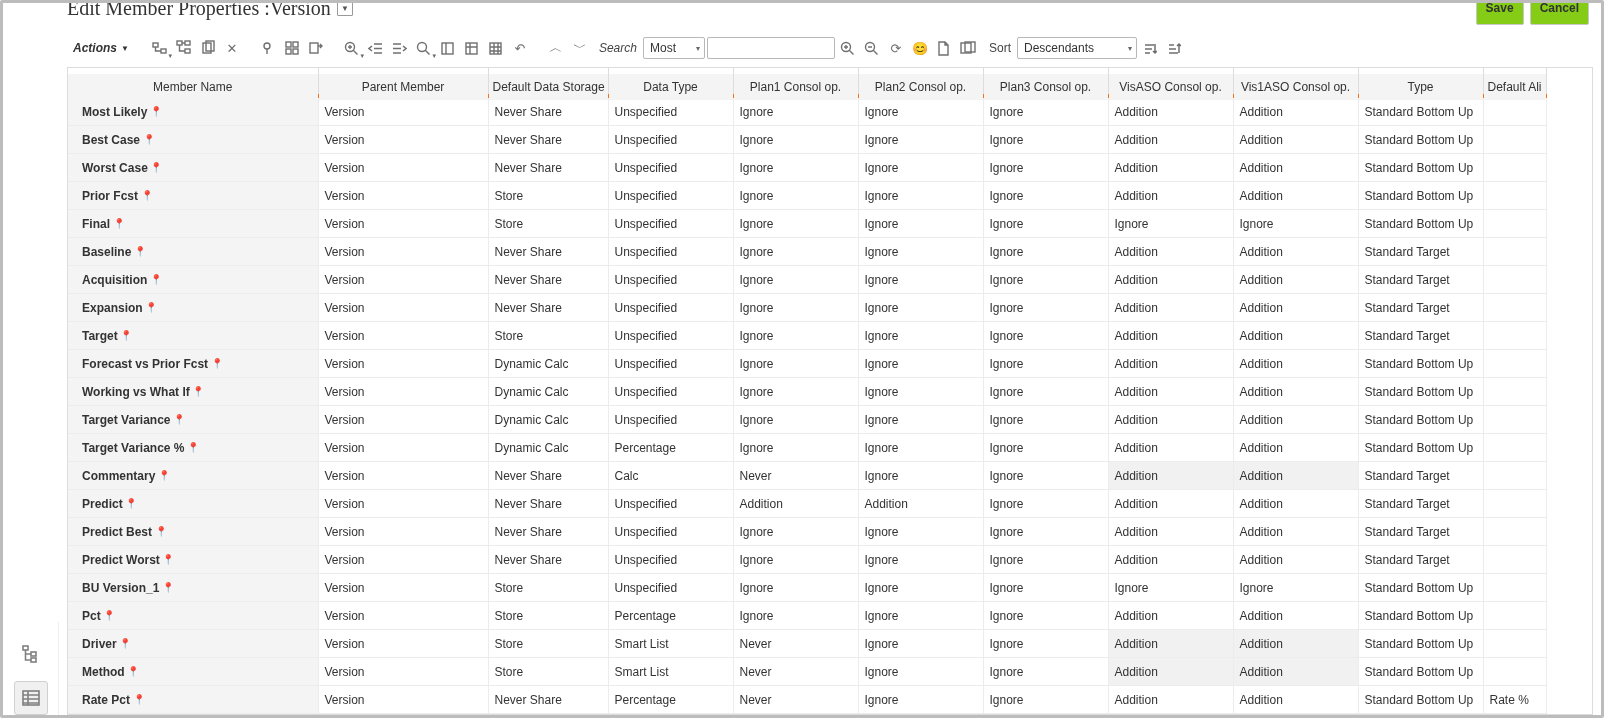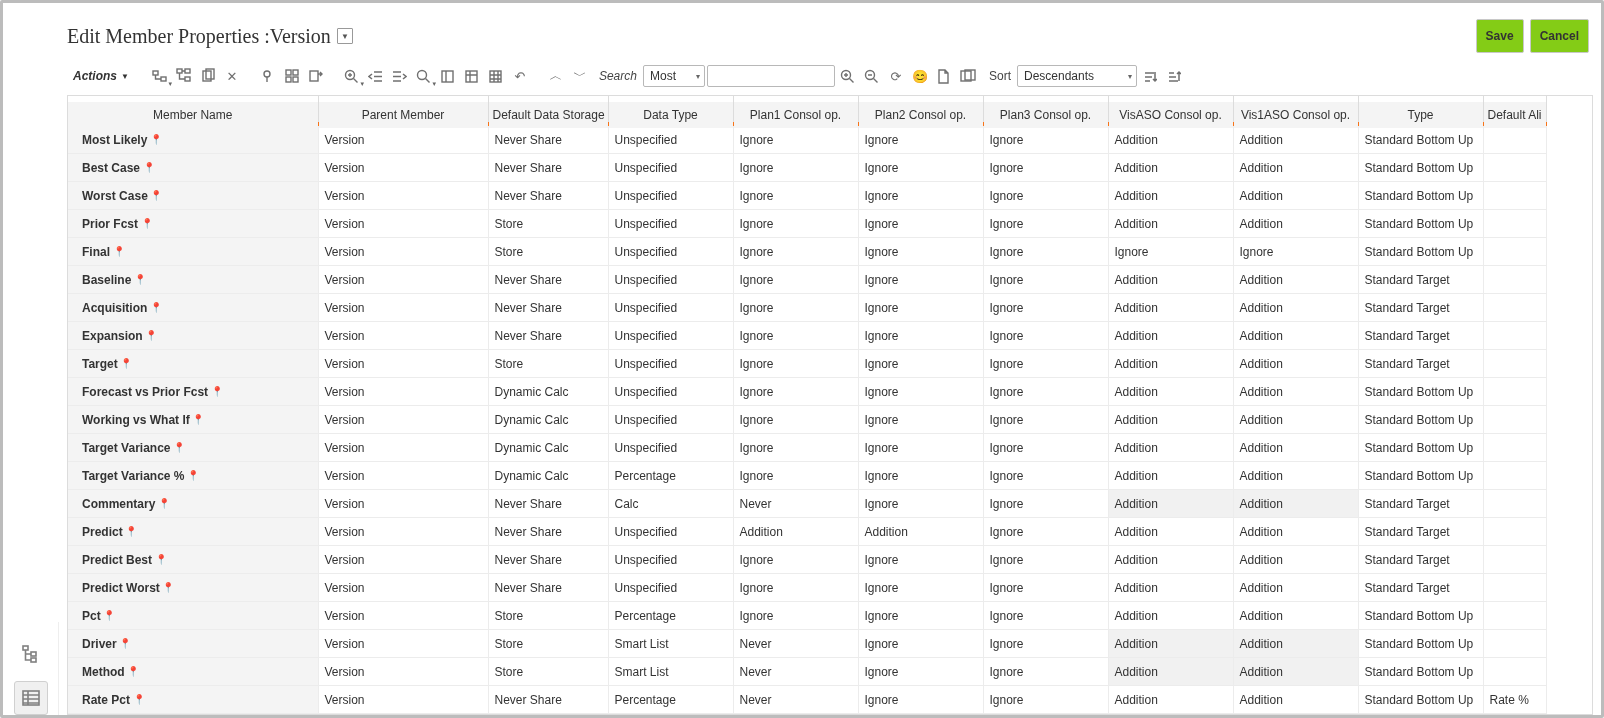--- a/index.html
+++ b/index.html
@@ -660,20 +660,33 @@
               <td>Unspecified</td>
               <td>Ignore</td>
               <td>Ignore</td>
               <td>Ignore</td>
               <td>Addition</td>
               <td>Addition</td>
               <td>Standard Target</td>
               <td></td>
             </tr>
             <tr>
+              <td><span>BU Version_1</span><span class="key-icon">📍</span></td>
+              <td>Version</td>
+              <td>Store</td>
+              <td>Unspecified</td>
+              <td>Ignore</td>
+              <td>Ignore</td>
+              <td>Ignore</td>
+              <td>Ignore</td>
+              <td>Ignore</td>
+              <td>Standard Bottom Up</td>
+              <td></td>
+            </tr>
+            <tr>
               <td><span>Pct</span><span class="key-icon">📍</span></td>
               <td>Version</td>
               <td>Store</td>
               <td>Percentage</td>
               <td>Ignore</td>
               <td>Ignore</td>
               <td>Ignore</td>
               <td>Addition</td>
               <td>Addition</td>
               <td>Standard Bottom Up</td>

